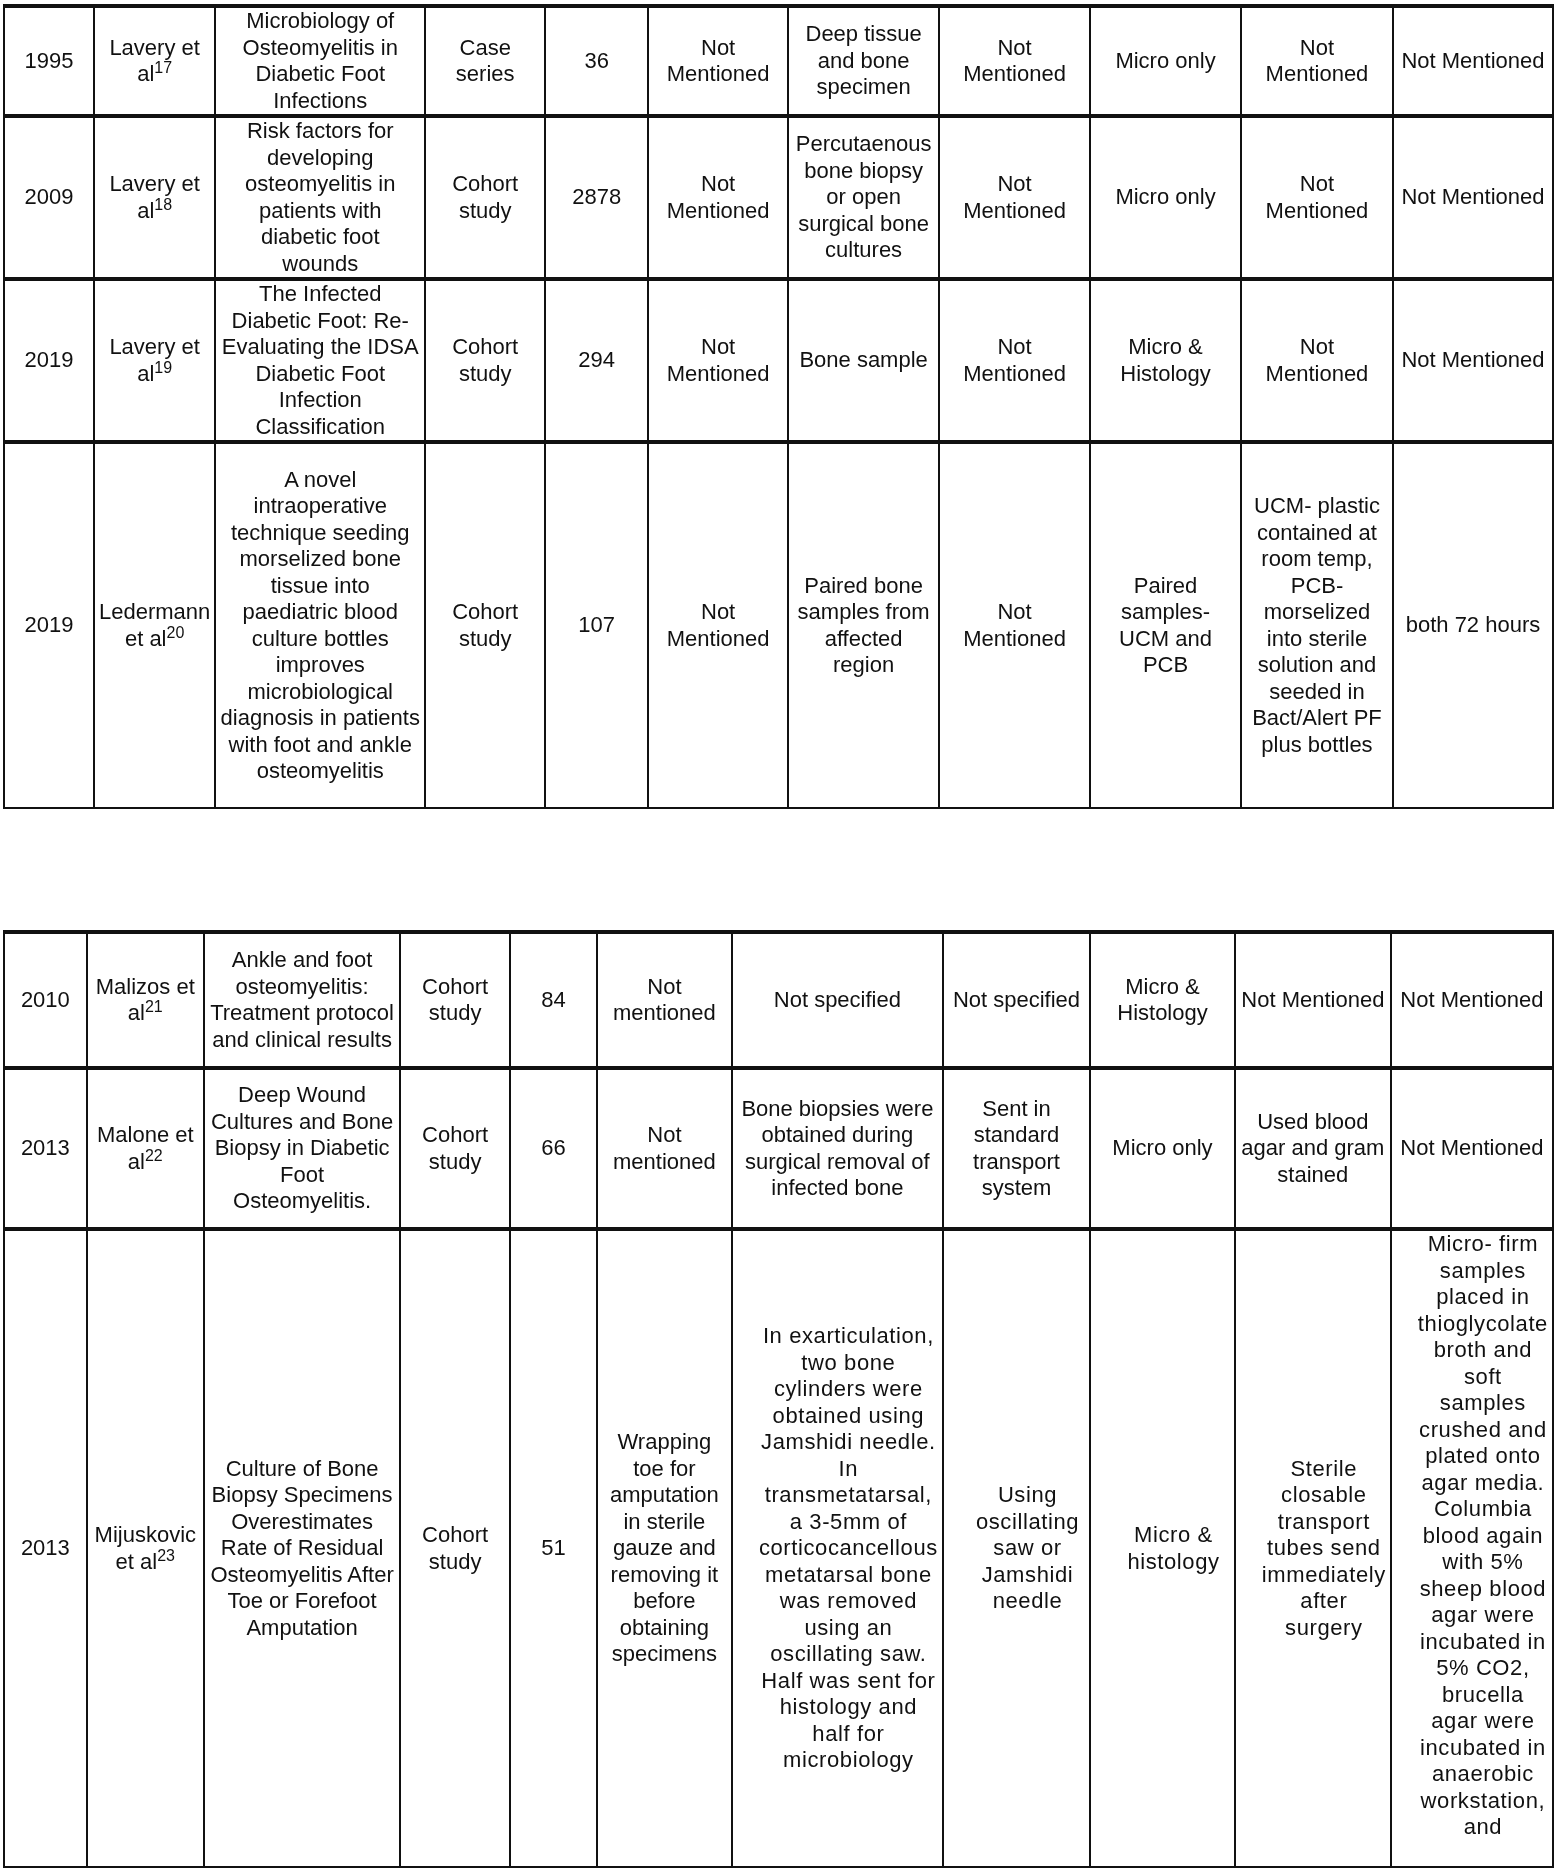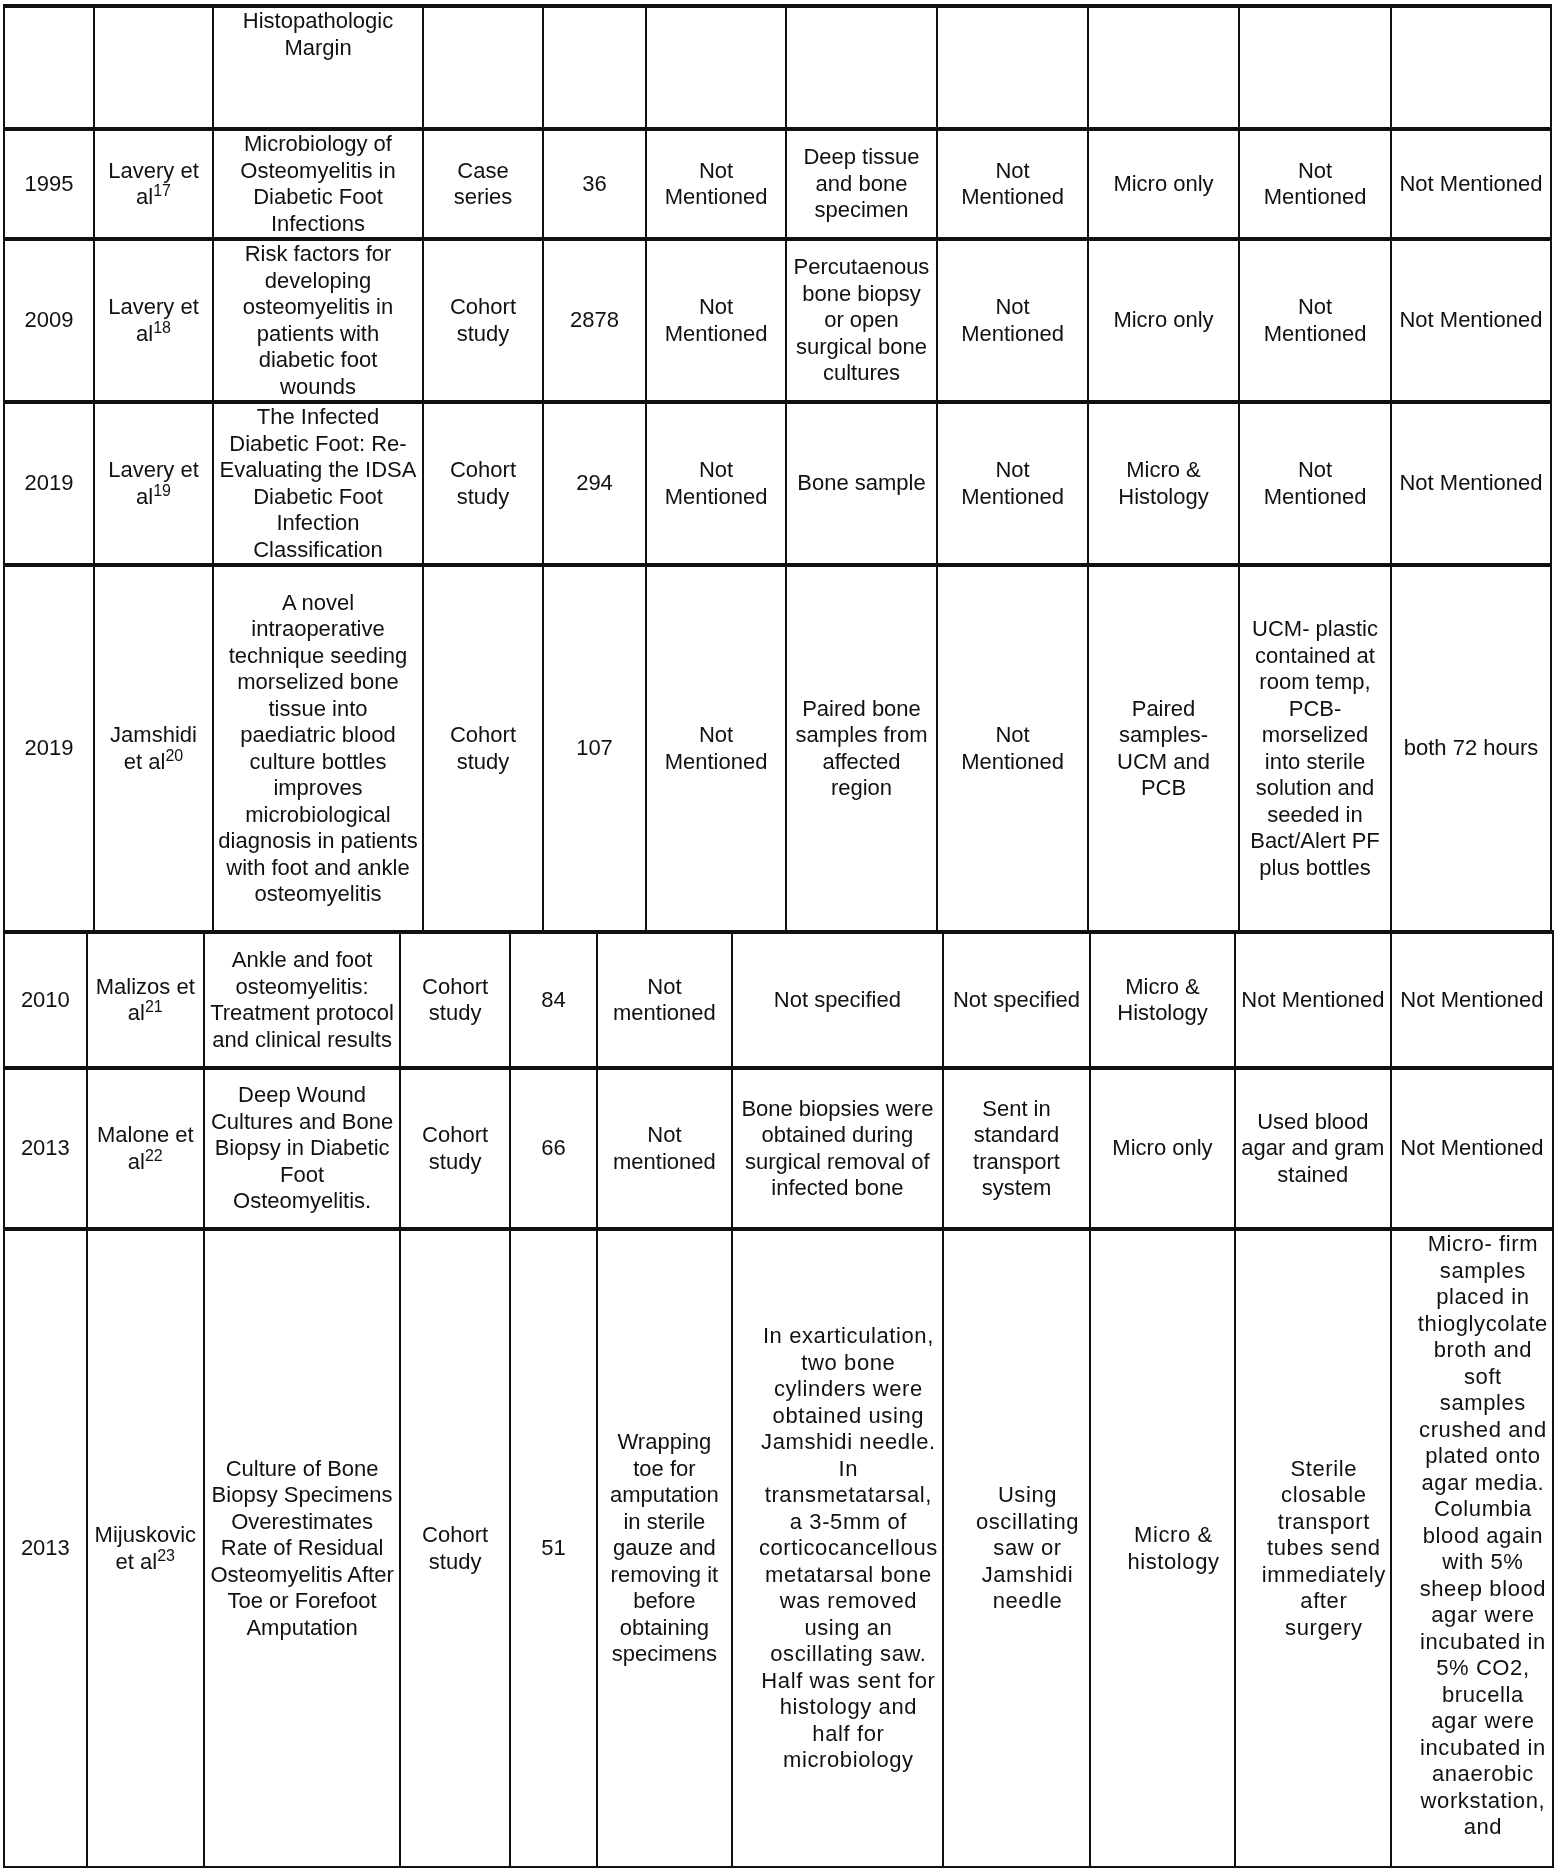--- a/index.html
+++ b/index.html
@@ -26,33 +26,20 @@
       <col style="width:120px">
     <col style="width:103px">
       <col style="width:140px">
       <col style="width:151px">
       <col style="width:151px">
     <col style="width:151px">
       <col style="width:152px">
       <col style="width:160px">
   </colgroup>
   <tbody>
-      <tr class="top" style="height:123px">
-    <td class="top-align"></td>
-    <td class="top-align"><span></span><sup class="ref"></sup></td>
-    <td class="top-align">Histopathologic Margin</td>
-    <td></td>
-    <td></td>
-    <td></td>
-    <td></td>
-    <td></td>
-    <td></td>
-    <td></td>
-    <td></td>
-  </tr>
   <tr class="top" style="height:107px">
     <td>1995</td>
     <td><span>Lavery et al</span><sup class="ref">17</sup></td>
     <td>Microbiology of Osteomyelitis in Diabetic Foot Infections</td>
     <td>Case series</td>
     <td>36</td>
     <td>Not Mentioned</td>
     <td>Deep tissue and bone specimen</td>
     <td>Not Mentioned</td>
     <td>Micro only</td>
@@ -80,21 +67,21 @@
     <td>294</td>
     <td>Not Mentioned</td>
     <td>Bone sample</td>
     <td>Not Mentioned</td>
     <td>Micro &amp; Histology</td>
     <td>Not Mentioned</td>
     <td>Not Mentioned</td>
   </tr>
   <tr class="top" style="height:366px">
     <td>2019</td>
-    <td><span>Jamshidi et al</span><sup class="ref">20</sup></td>
+    <td><span>Ledermann et al</span><sup class="ref">20</sup></td>
     <td>A novel intraoperative technique seeding morselized bone tissue into paediatric blood culture bottles improves microbiological diagnosis in patients with foot and ankle osteomyelitis</td>
     <td>Cohort study</td>
     <td>107</td>
     <td>Not Mentioned</td>
     <td>Paired bone samples from affected region</td>
     <td>Not Mentioned</td>
     <td>Paired samples- UCM and PCB</td>
     <td>UCM- plastic contained at room temp, PCB- morselized into sterile solution and seeded in Bact/Alert PF plus bottles</td>
     <td>both 72 hours</td>
   </tr>

